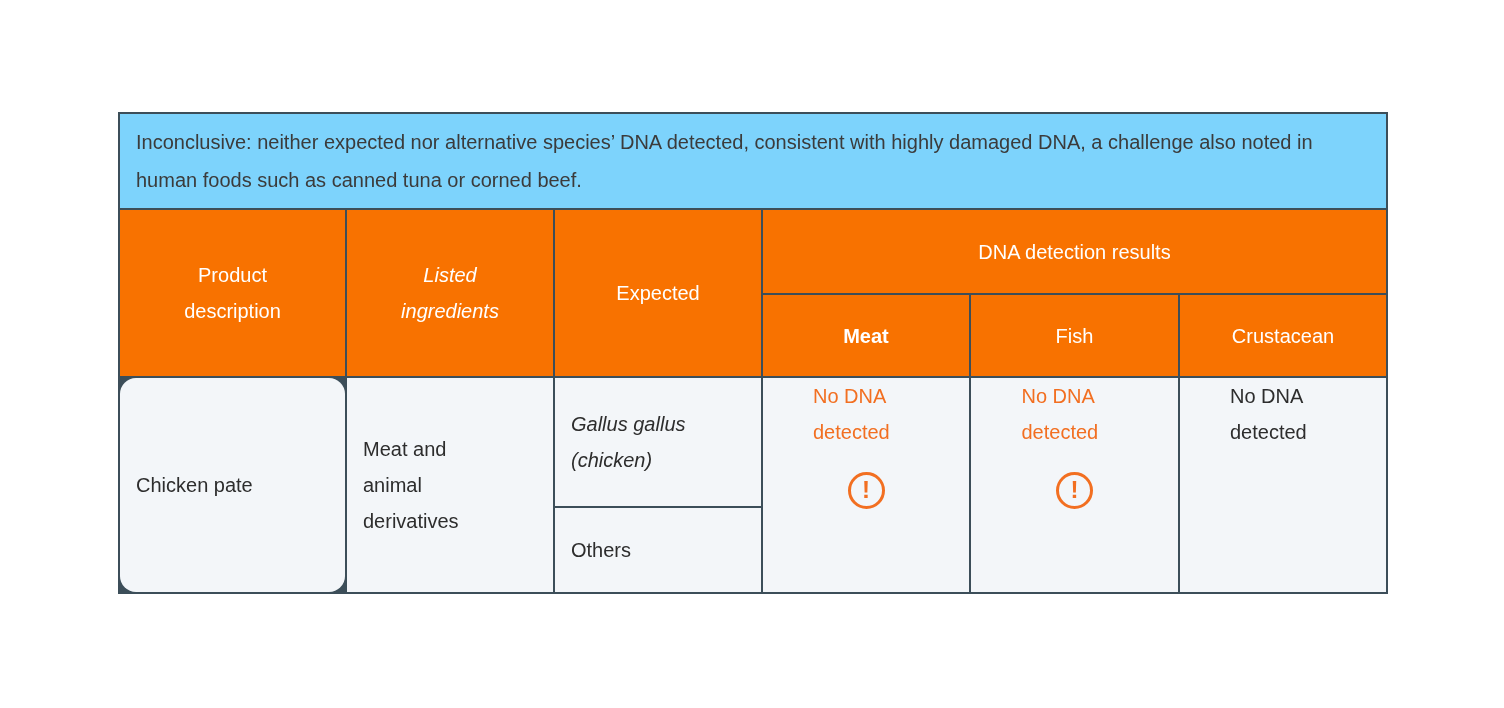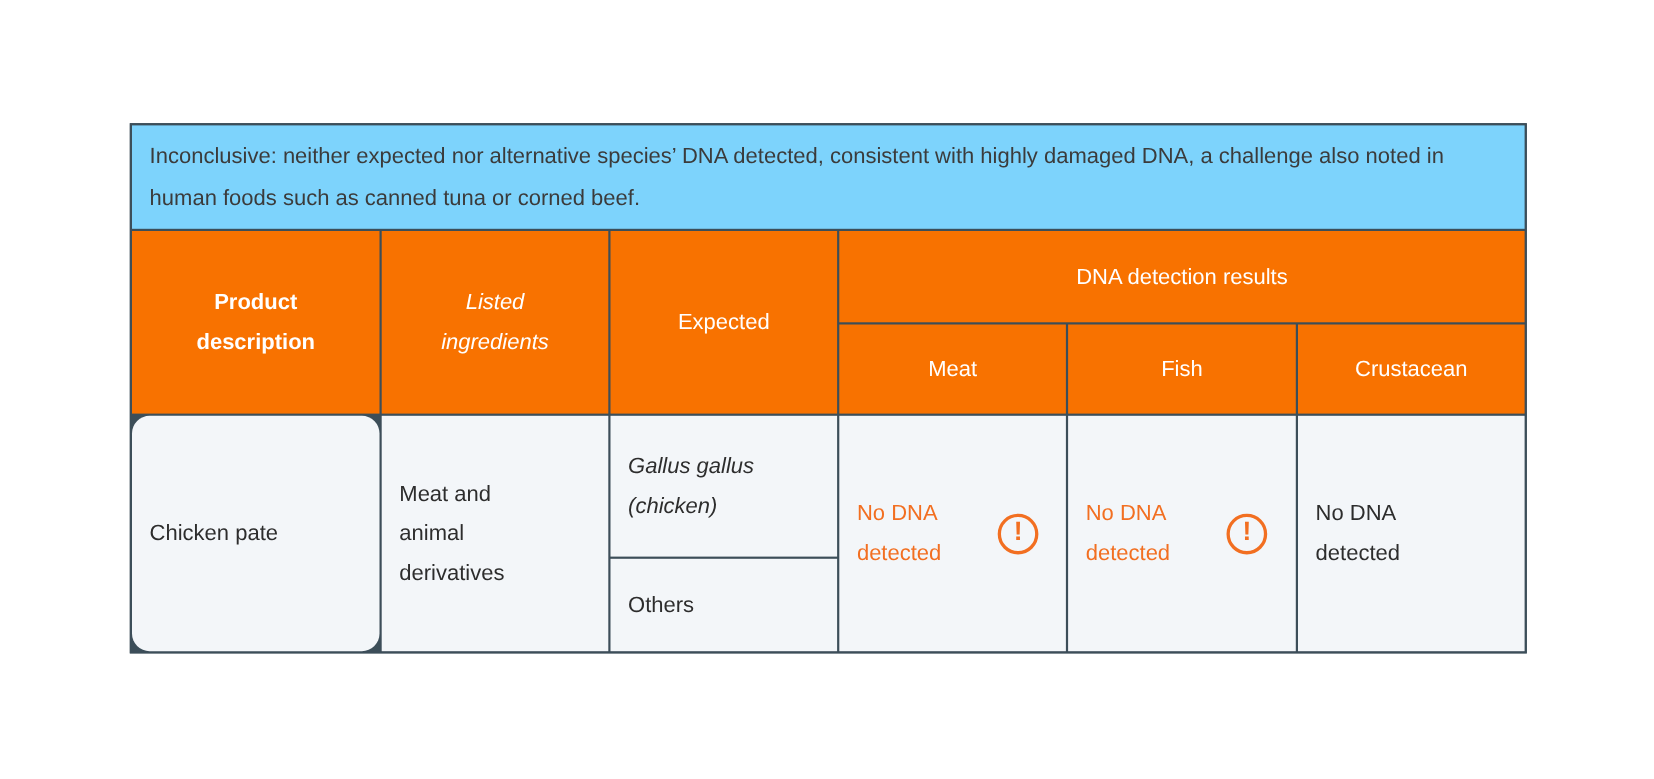--- a/index.html
+++ b/index.html
@@ -33,46 +33,46 @@
     font-size: 20px; line-height: 38px;
     color: #3b3b3b;
   }
   .hdr {
     background: var(--orange);
     color: #ffffff;
     display: flex; align-items: center; justify-content: center;
     text-align: center;
     font-size: 20px; line-height: 36px;
   }
-  .hdr-product     { grid-column: 1; grid-row: 2 / 4; font-weight: bold; }
+  .hdr-product     { grid-column: 1; grid-row: 2 / 4; }
   .hdr-ingredients { grid-column: 2; grid-row: 2 / 4; font-style: italic; }
   .hdr-expected    { grid-column: 3; grid-row: 2 / 4; }
   .hdr-dna-group   { grid-column: 4 / 7; grid-row: 2; }
-  .hdr-meat        { grid-column: 4; grid-row: 3; }
+  .hdr-meat        { grid-column: 4; grid-row: 3; font-weight: bold; }
   .hdr-fish        { grid-column: 5; grid-row: 3; }
   .hdr-crustacean  { grid-column: 6; grid-row: 3; }
   .hdr-product span     { max-width: 120px; }
   .hdr-ingredients span { max-width: 115px; }
   .data {
     background: var(--rowbg);
     display: flex; align-items: center;
     padding: 0 16px;
     font-size: 20px; line-height: 36px;
     color: #2d2d2d;
   }
   .cell-product     { grid-column: 1; grid-row: 4 / 6; border-radius: 16px; }
   .cell-ingredients { grid-column: 2; grid-row: 4 / 6; }
   .cell-expected-1  { grid-column: 3; grid-row: 4; }
   .cell-expected-2  { grid-column: 3; grid-row: 5; }
   .cell-meat        { grid-column: 4; grid-row: 4 / 6; }
   .cell-fish        { grid-column: 5; grid-row: 4 / 6; }
   .cell-crustacean  { grid-column: 6; grid-row: 4 / 6; }
   .cell-ingredients span { max-width: 108px; }
   .cell-expected-1 span  { max-width: 150px; font-style: italic; }
-  .result { gap: 22px; }
+  .result { gap: 22px; flex-direction: column; }
   .result-text { width: 106px; flex-shrink: 0; }
   .result-text.orange { color: var(--accent); }
   .warn-icon {
     width: 37px; height: 37px;
     border: 3px solid var(--accent);
     border-radius: 50%;
     display: flex; align-items: center; justify-content: center;
     color: var(--accent);
     font-size: 24px; font-weight: 700; line-height: 1;
     flex-shrink: 0;

